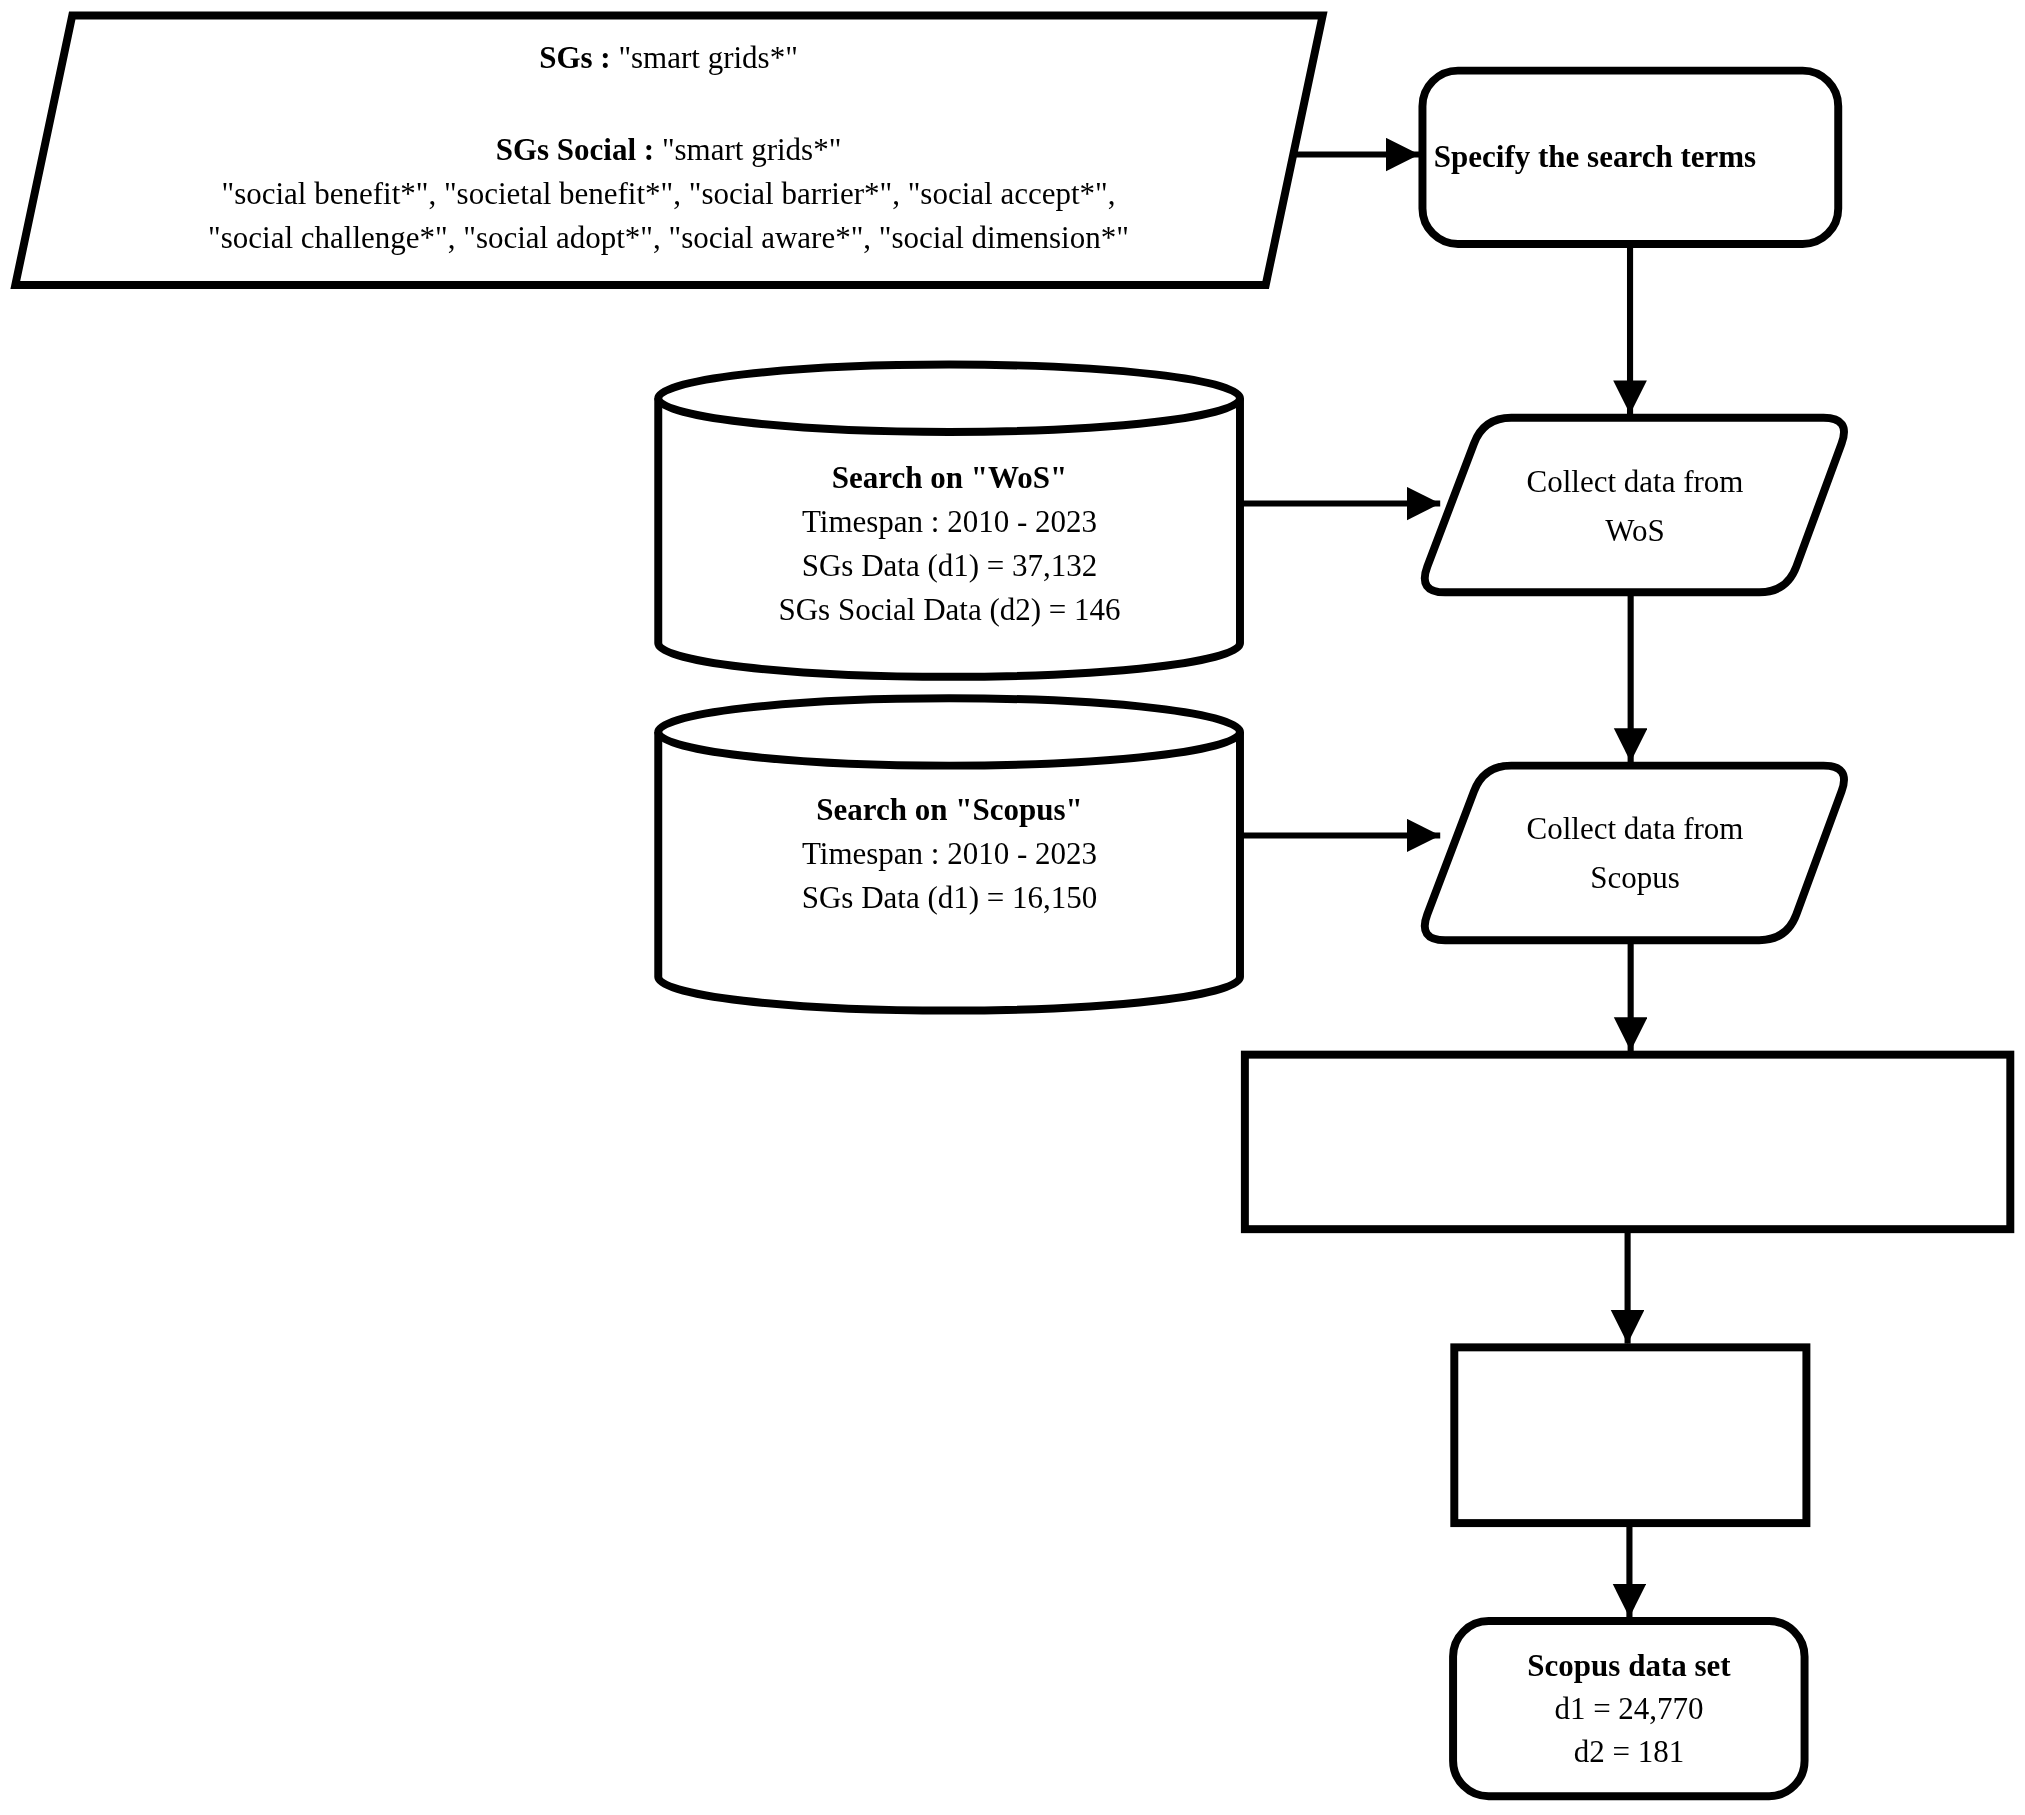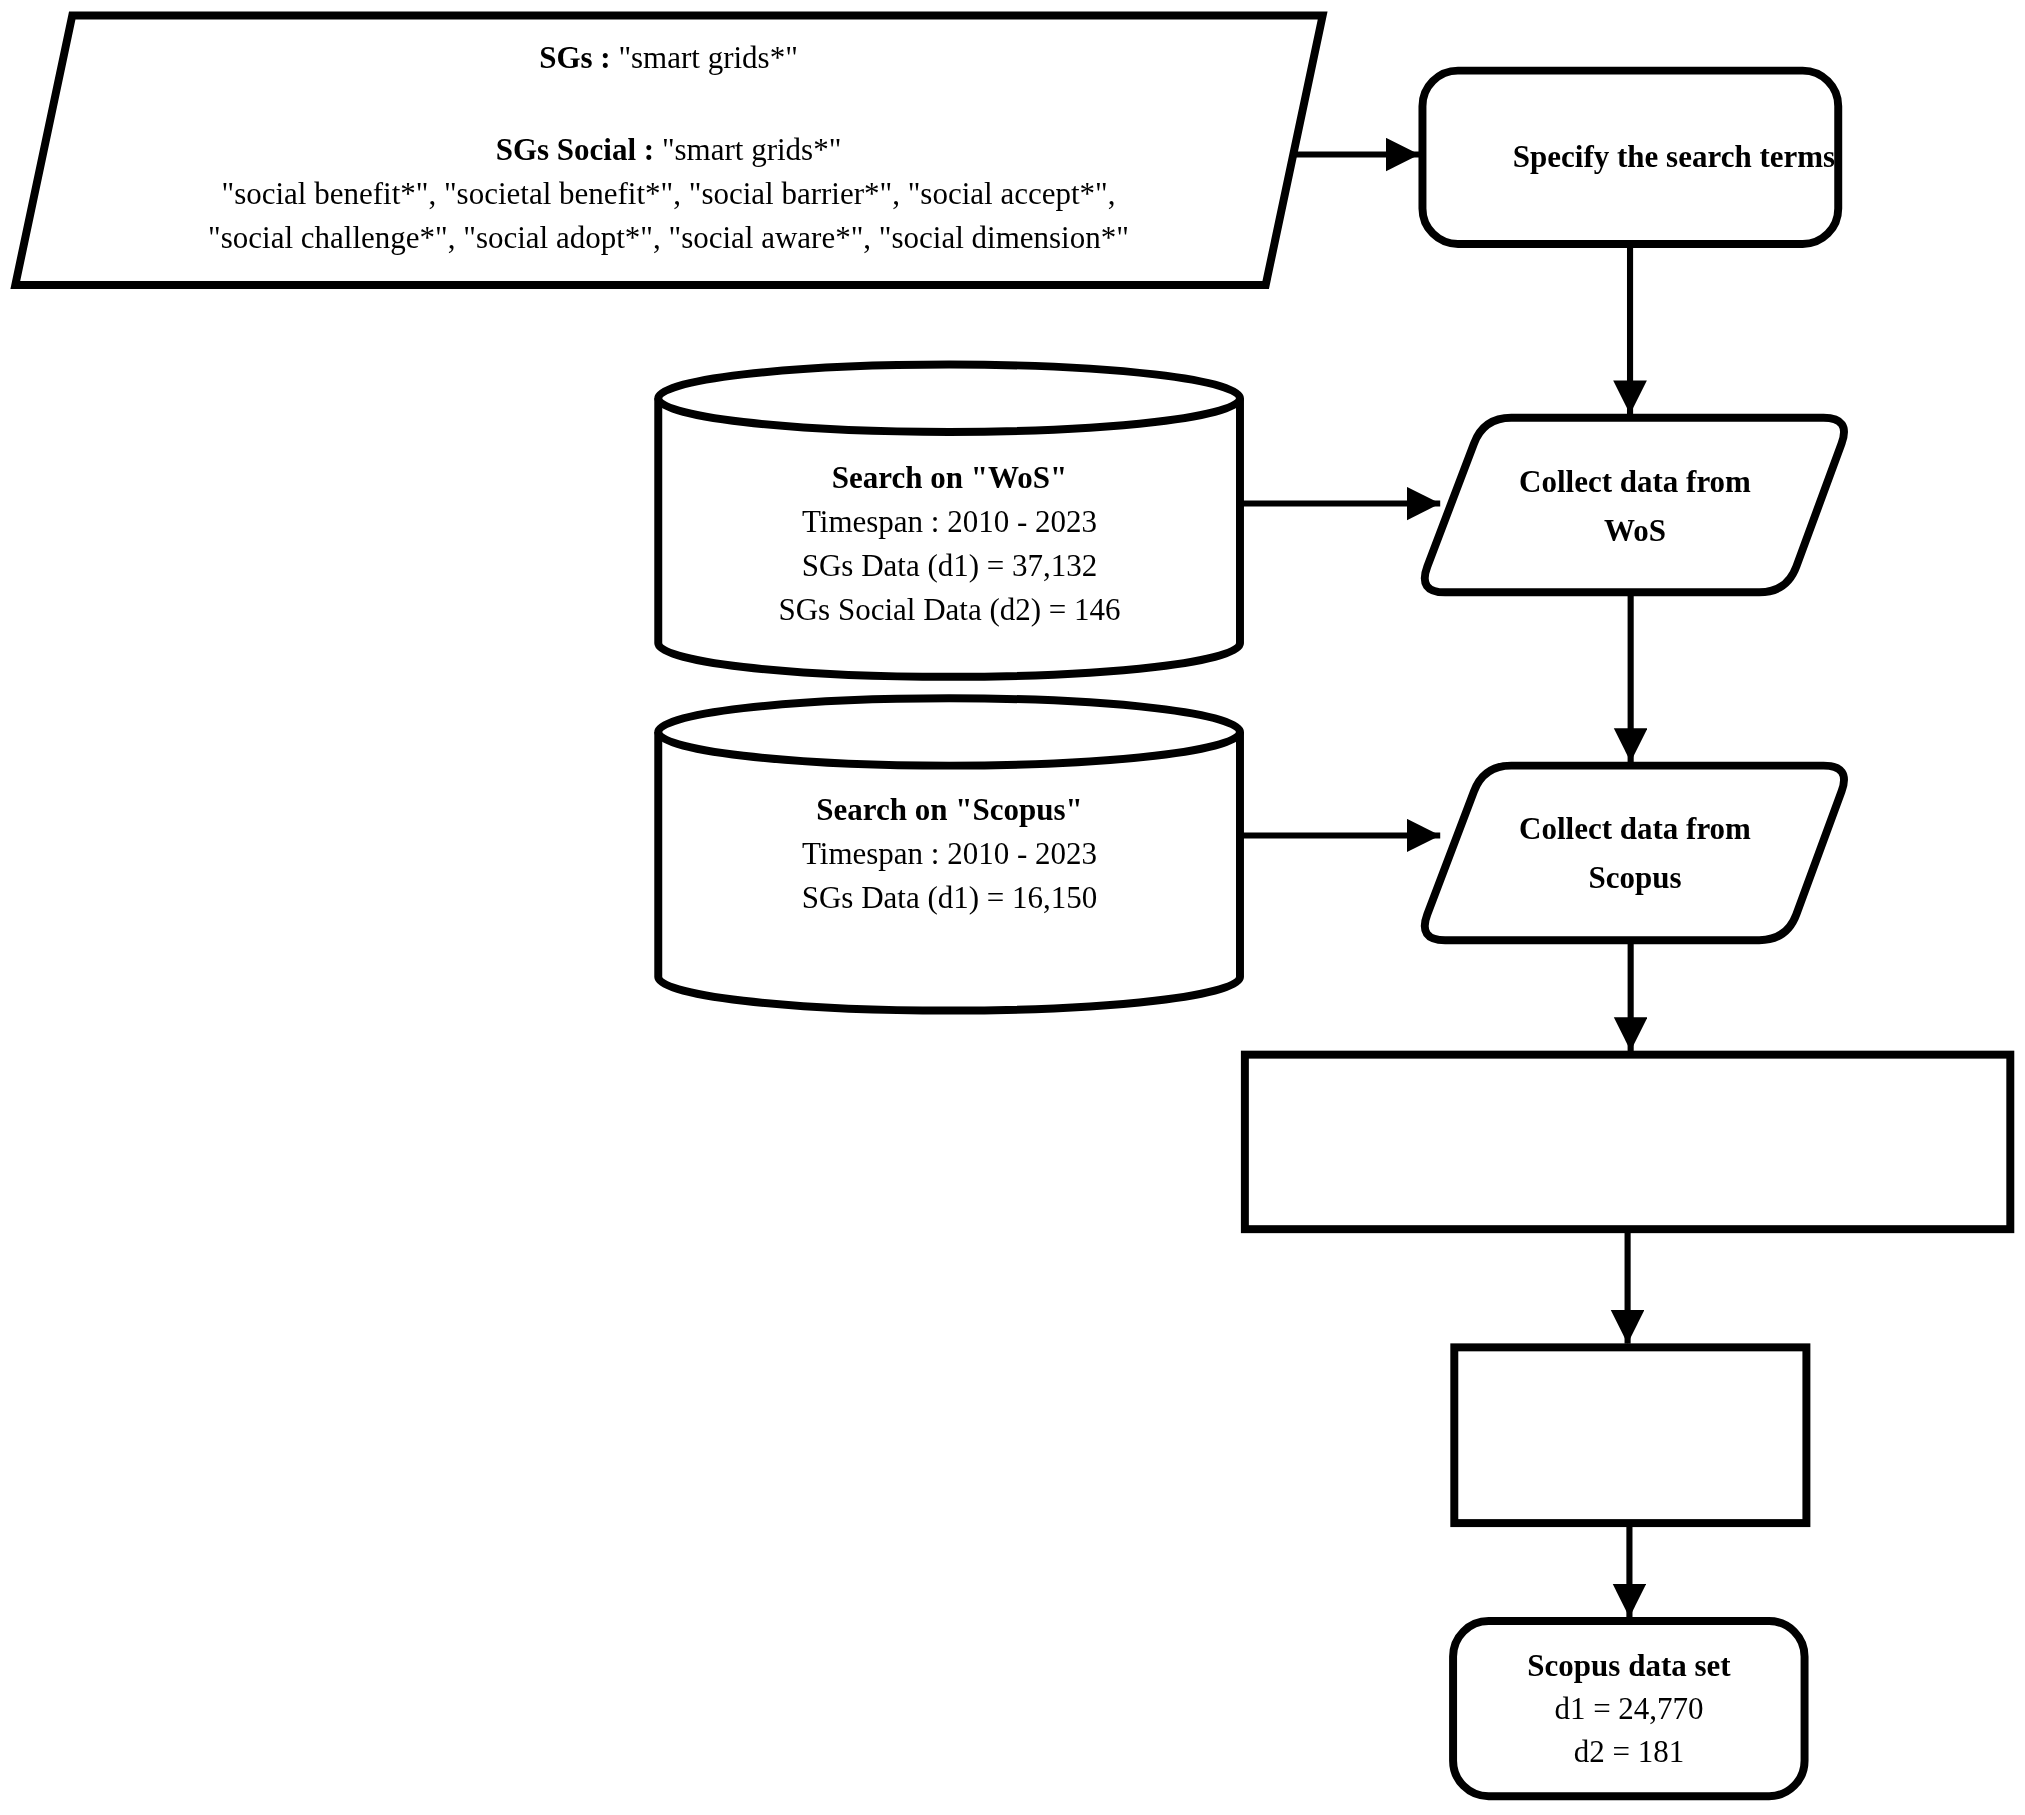--- a/index.html
+++ b/index.html
@@ -11,21 +11,21 @@
     font-family: "Liberation Serif", "DejaVu Serif", serif;
     color: #000000;
     overflow: hidden;
   }
   svg.shapes { position: absolute; left: 0; top: 0; width: 2025px; height: 1816px; }
   .shape { fill: #ffffff; stroke: #000000; stroke-width: 13; }
   .conn  { stroke: #000000; stroke-width: 10; fill: none; }
   .txt { position: absolute; text-align: center; font-size: 31px; line-height: 44px; }
   .flexbox { display: flex; flex-direction: column; align-items: center; justify-content: center; }
   .b { font-weight: bold; }
-  .collect-label { font-weight: bold; line-height: 49px; }
+  .collect-label { font-weight: normal; line-height: 49px; }
   .stat { line-height: 43px; }
   .spacer78 { height: 48px; }
 </style>
 </head>
 <body>
 
 <div class="canvas">
 
   <svg class="shapes" viewBox="0 0 3307 2965">
     <defs>
@@ -69,21 +69,21 @@
   </svg>
 
   <div class="txt" style="left:56px; top:36px; width:1225px;">
     <div><span class="b">SGs :</span><span> "smart grids*"</span></div>
     <div class="spacer78"></div>
     <div><span class="b">SGs Social :</span><span> "smart grids*"</span></div>
     <div>"social benefit*", "societal benefit*", "social barrier*", "social accept*",</div>
     <div>"social challenge*", "social adopt*", "social aware*", "social dimension*"</div>
   </div>
 
-  <div class="txt flexbox b" style="left:1466px; top:70px; width:416px; height:173px;">Specify the search terms</div>
+  <div class="txt flexbox b" style="left:1387px; top:70px; width:416px; height:173px;">Specify the search terms</div>
 
   <div class="txt" style="left:674px; top:456px; width:551px;">
     <div class="b">Search on "WoS"</div>
     <div>Timespan : 2010 - 2023</div>
     <div>SGs Data (d1) = 37,132</div>
     <div>SGs Social Data (d2) = 146</div>
   </div>
 
   <div class="txt flexbox collect-label" style="left:1451px; top:418px; width:368px; height:175px;">
     <div>Collect data from</div>

